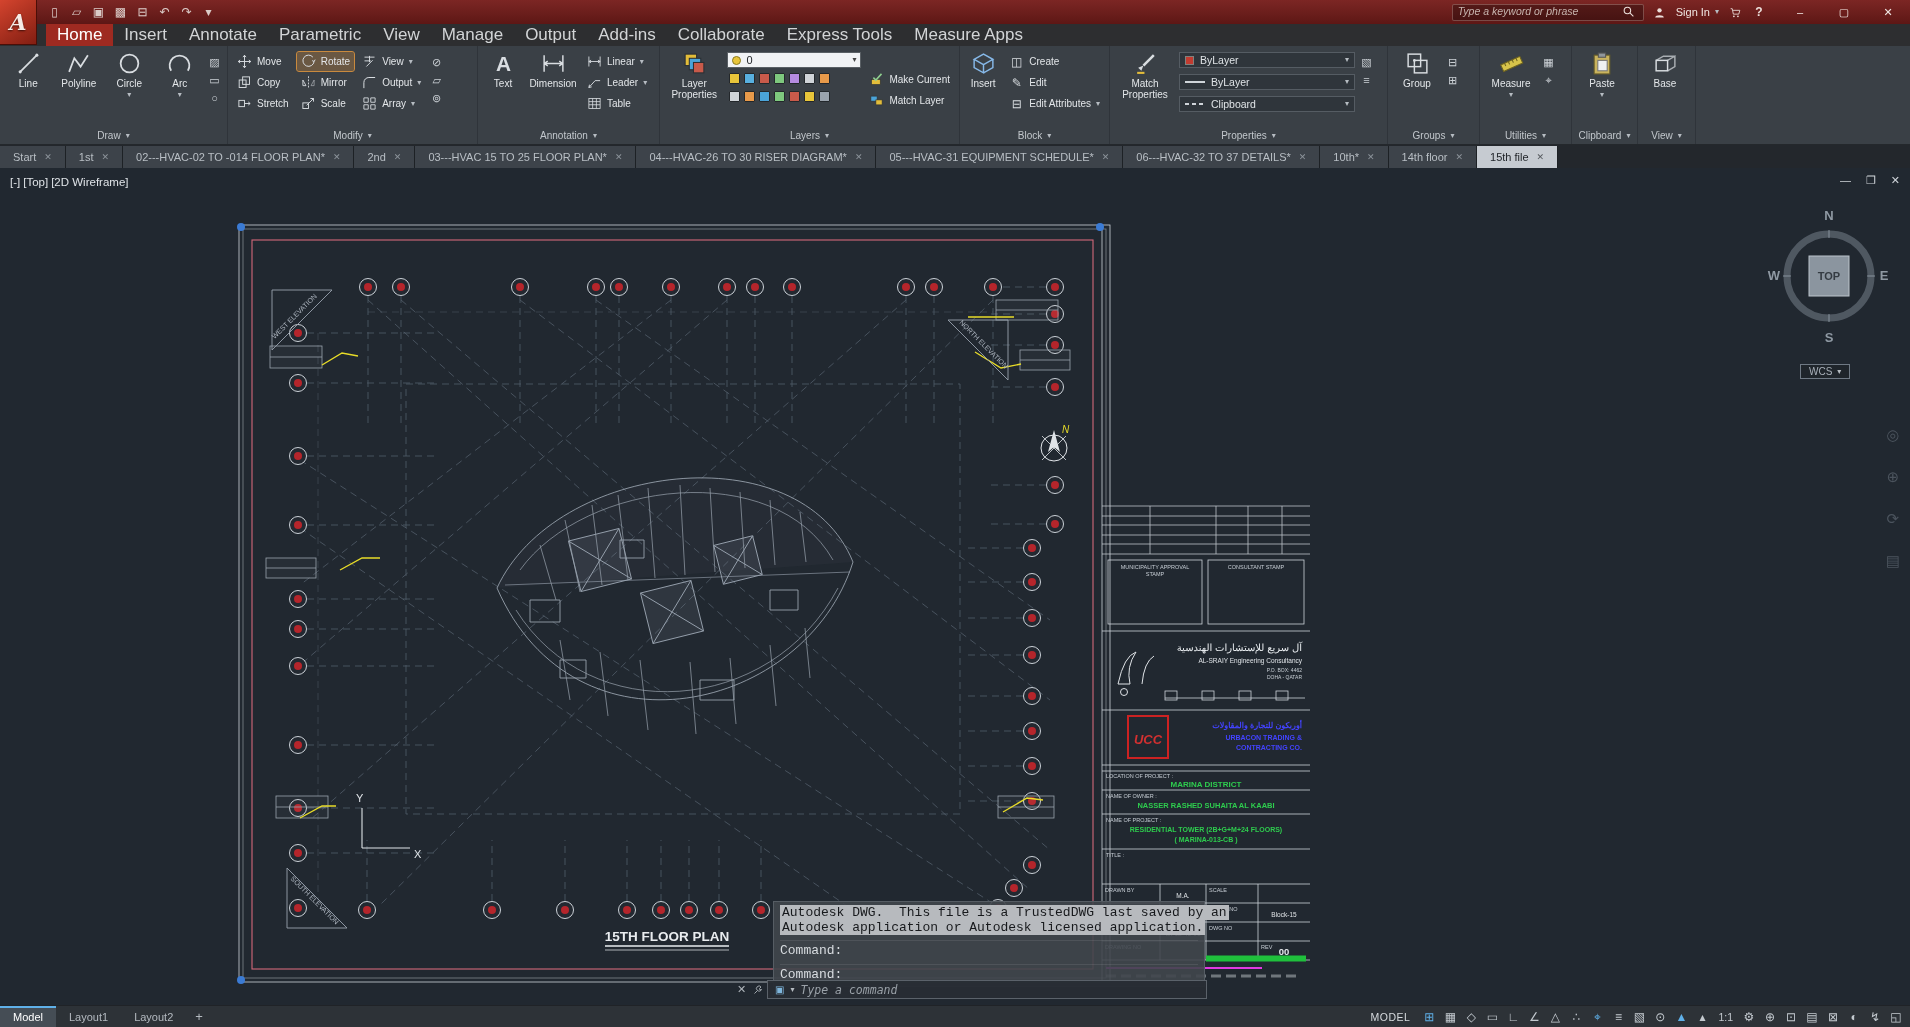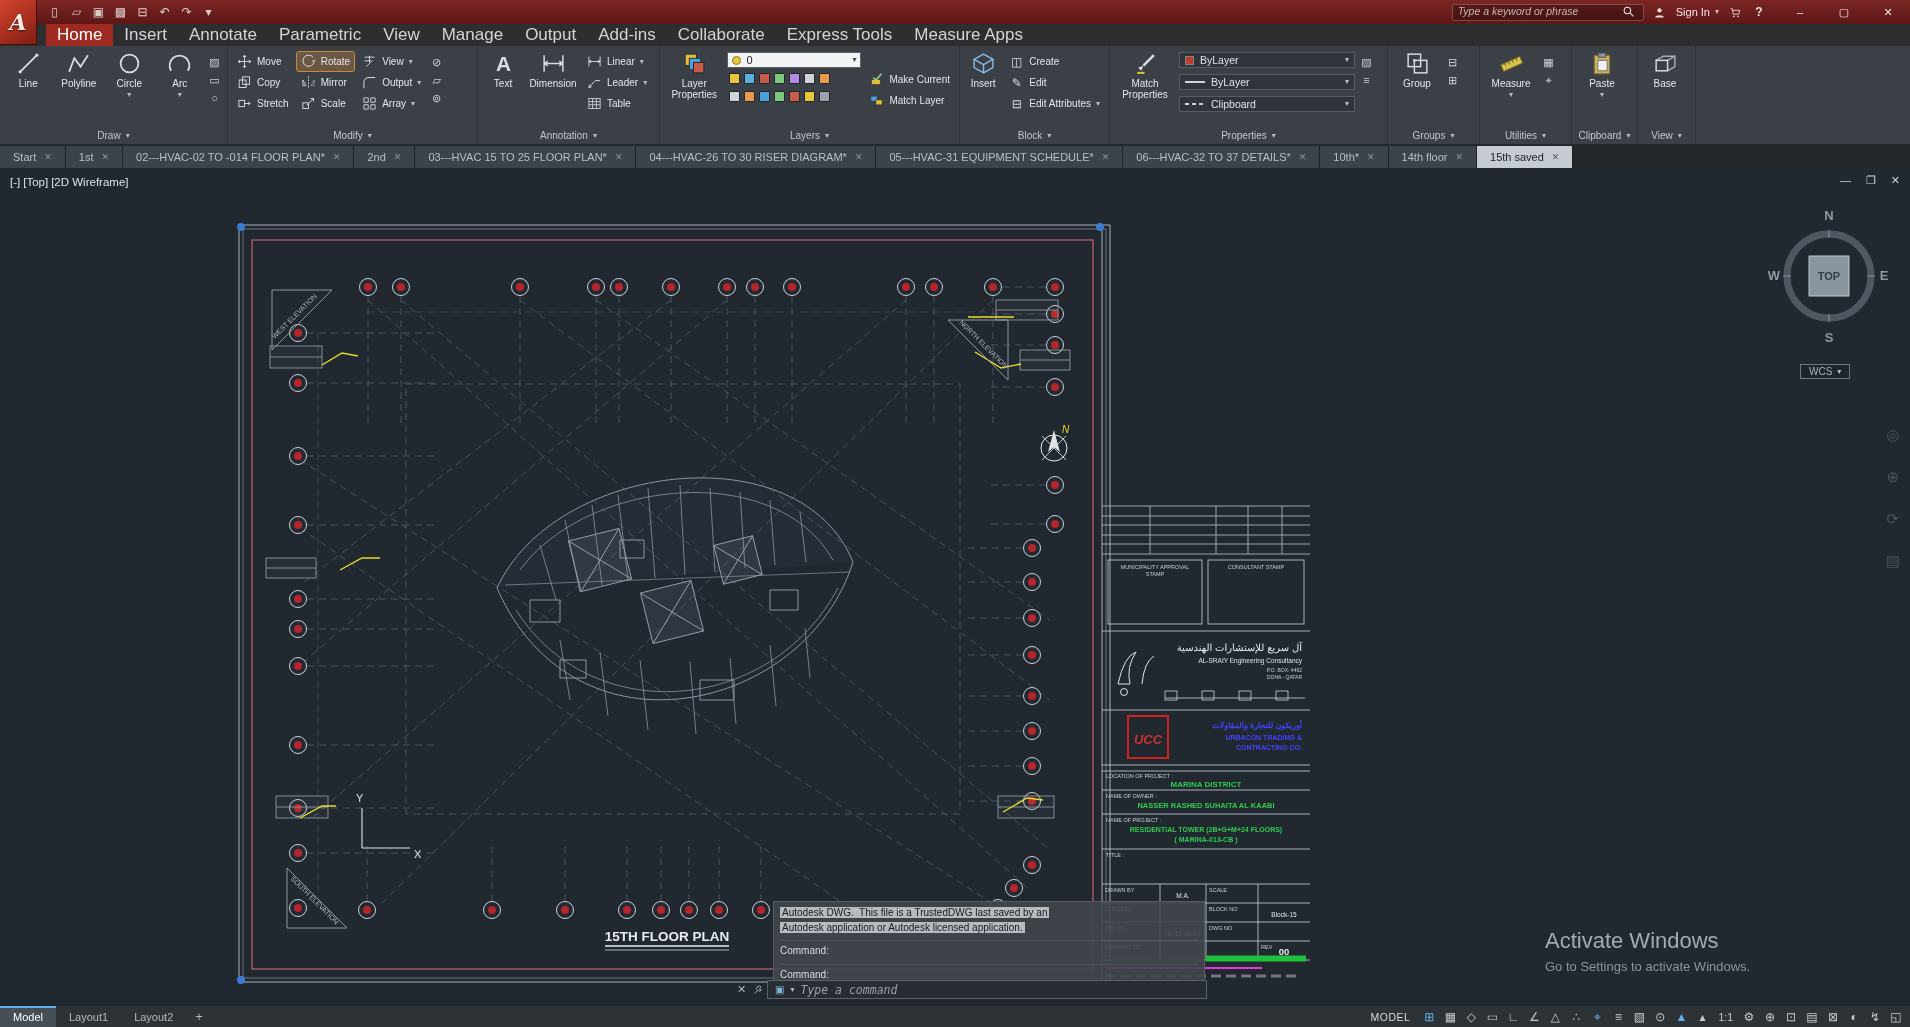--- a/index.html
+++ b/index.html
@@ -76,21 +76,21 @@
   svg.plan{position:absolute;inset:0}
   .vp-label{position:absolute;left:10px;top:8px;font-size:11.5px;color:#dfe3e7;display:flex;gap:3px;z-index:5}
   .vp-wincontrols{position:absolute;right:10px;top:6px;display:flex;gap:15px;color:#cfd4d9;font-size:11px;z-index:5}
   .viewcube{position:absolute;left:1766px;top:36px;width:126px;height:142px;z-index:4}
   .wcs{position:absolute;left:1800px;top:196px;display:flex;align-items:center;gap:5px;border:1px solid #6f7984;
        background:rgba(30,36,42,.65);color:#a9b1ba;font-size:10px;padding:1px 8px;z-index:4}
   .navbar{position:absolute;right:10px;top:258px;display:flex;flex-direction:column;gap:24px;color:#59626c;font-size:15px;align-items:center;z-index:4}
   .nvi{opacity:.75}
 
   .cmd-hist{position:absolute;left:773px;top:733px;width:432px;background:rgba(64,70,76,.9);border:1px solid #565d64;
-    font-family:Liberation Sans, sans-serif;font-size:10px;color:#d8dce0;padding:3px 6px 3px;z-index:6}
+    font-family:Liberation Mono, monospace;font-size:13px;color:#d8dce0;padding:3px 6px 3px;z-index:6}
   .cmd-line{line-height:15px;white-space:pre}
   .cmd-line .sel{background:#b7babe;color:#17191c;padding:0 2px}
   .cmd-prompt{line-height:16px;border-top:1px solid rgba(255,255,255,.09);margin-top:5px;padding-top:2px}
   .cmd-close{position:absolute;left:737px;top:815px;color:#aeb4ba;font-size:11px;z-index:6}
   .cmd-wrench{position:absolute;left:752px;top:814px;color:#aeb4ba;z-index:6}
   .cmd-wrench svg{width:12px;height:12px}
   .cmd-input{position:absolute;left:767px;top:812px;width:440px;height:19px;background:rgba(40,45,51,.96);
     border:1px solid #5b626a;display:flex;align-items:center;gap:6px;padding:0 7px;z-index:6}
   .ci-icon{color:#7fb6dc;font-size:10px}
   .cmd-input input{flex:1;background:transparent;border:0;outline:0;color:#cfd4d9;font-size:11.5px;font-style:italic;
@@ -697,21 +697,21 @@
     </div>
     <div class="ftab">
       <span>10th*</span>
       <span class="fx">✕</span>
     </div>
     <div class="ftab">
       <span>14th floor</span>
       <span class="fx">✕</span>
     </div>
     <div class="ftab active">
-      <span>15th saved</span>
+      <span>15th file</span>
       <span class="fx">✕</span>
     </div>
   </div>
 
 <div class="drawing-area">
 
   <svg class="plan" viewBox="0 168 1910 837">
 
     <g>
       <rect x="239" y="225" width="871" height="757" class="thin"></rect>
@@ -1101,24 +1101,20 @@
   <span class="cmd-close">✕</span>
   <span class="cmd-wrench"><svg>
         <use href="#i-wrench"></use>
       </svg></span>
   <div class="cmd-input">
     <span class="ci-icon">▣</span>
     <span class="caret">▾</span>
     <input placeholder="Type a command" style="">
   </div>
 
-  <div class="watermark">
-    <div class="w1">Activate Windows</div>
-    <div class="w2">Go to Settings to activate Windows.</div>
-  </div>
 </div>
 
 <div class="bottom-bar">
   <div class="ltabs" id="ltabs-row">
       <div class="ltab active">Model</div>
       <div class="ltab">Layout1</div>
       <div class="ltab">Layout2</div>
       <div class="ltab-add">+</div>
     </div>
   <div class="status" id="status-icons">

